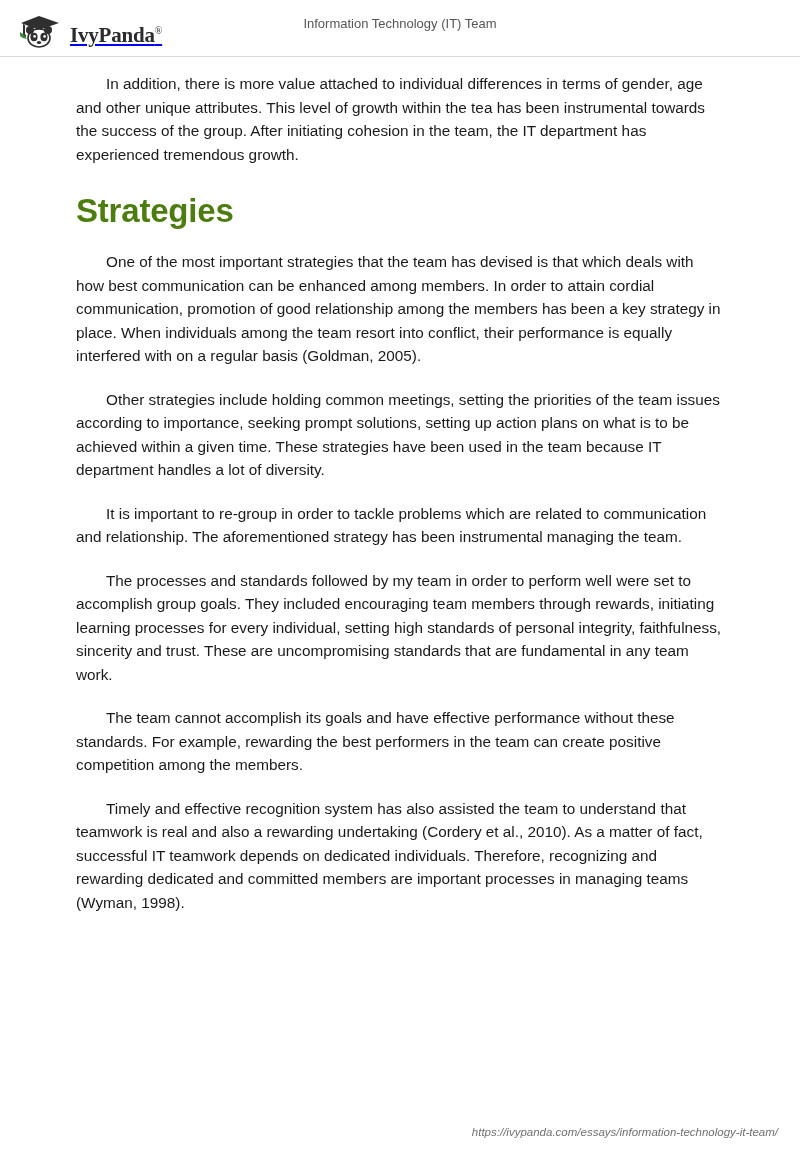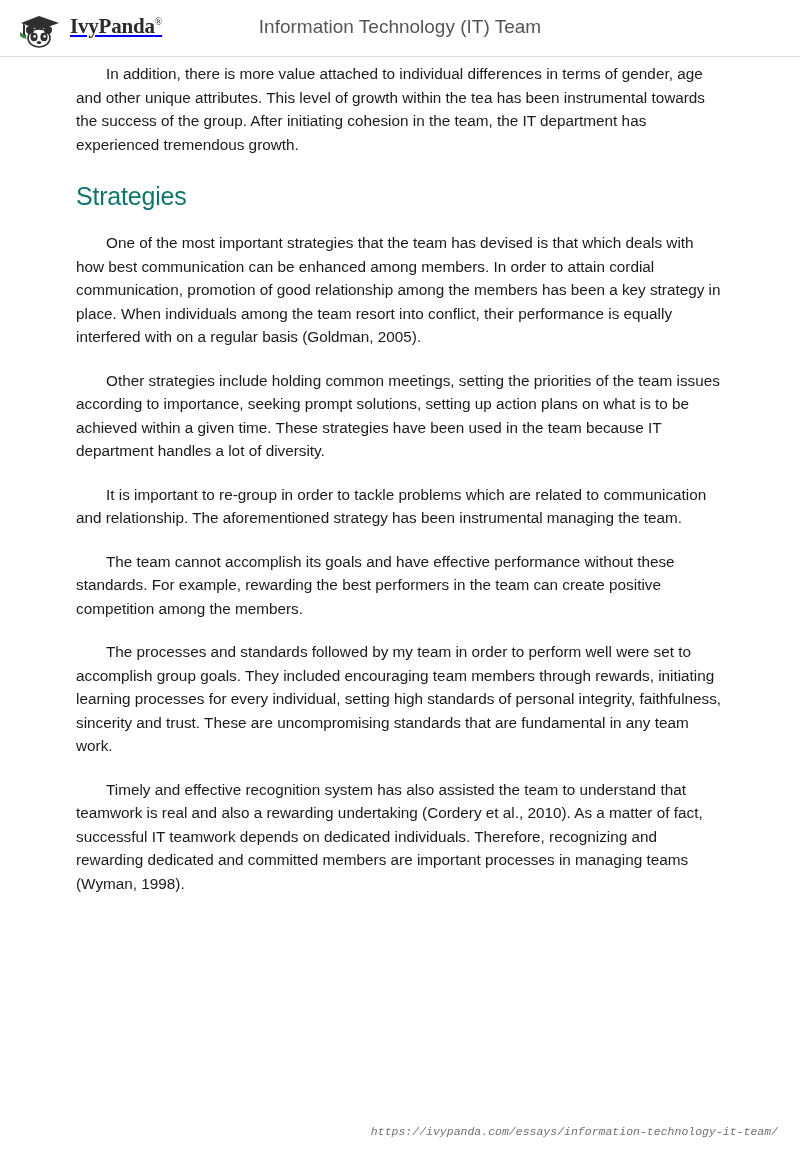--- a/index.html
+++ b/index.html
@@ -26,21 +26,21 @@
   
   .header {
     position: relative;
     height: 56px;
     display: flex;
     align-items: center;
     padding: 0 18px;
   }
   .brand {
     display: flex;
-    align-items: flex-start;
+    align-items: flex-end;
     gap: 8px;
     position: absolute;
     left: 18px;
     top: 14px;
   }
   .brand-logo {
     width: 44px;
     height: 34px;
     display: block;
   }
@@ -56,61 +56,60 @@
     font-size: 10px;
     vertical-align: super;
     font-weight: normal;
   }
   .header-title {
     position: absolute;
     left: 0;
     right: 0;
     top: 16px;
     text-align: center;
-    font-size: 19px;
+    font-size: 13px;
     color: #555555;
   }
   .header-rule {
     position: absolute;
     left: 0;
     right: 0;
     top: 56px;
     height: 1px;
     background: #d8d8d8;
   }
 
   
   .content {
-    padding: 6px 78px 0 76px;
+    padding: 16px 78px 0 76px;
   }
   p.para {
     font-size: 15.3px;
     line-height: 23.5px;
     margin: 0 0 20px 0;
     text-indent: 30px;
     text-align: left;
     color: #1a1a1a;
   }
   h2.heading {
-    font-size: 25px;
-    font-weight: normal;
+    font-size: 33px;
+    font-weight: bold;
     margin: 26px 0 20px 0;
-    color: #0f766e;
+    color: #4d7c0f;
     letter-spacing: -0.2px;
   }
 
   
   .footer {
     position: absolute;
     bottom: 22px;
     right: 22px;
     font-size: 11.5px;
     color: #707070;
     font-style: italic;
-    font-family: Liberation Mono, monospace;
   }
 </style>
 </head>
 <body>
 
 <div class="page">
 
   <div class="header">
     <a class="brand" href="#">
       <span>
@@ -139,21 +138,21 @@
 
     <p class="para">In addition, there is more value attached to individual differences in terms of gender, age and other unique attributes. This level of growth within the tea has been instrumental towards the success of the group. After initiating cohesion in the team, the IT department has experienced tremendous growth.</p>
 
     <h2 class="heading">Strategies</h2>
 
     <p class="para">One of the most important strategies that the team has devised is that which deals with how best communication can be enhanced among members. In order to attain cordial communication, promotion of good relationship among the members has been a key strategy in place. When individuals among the team resort into conflict, their performance is equally interfered with on a regular basis (Goldman, 2005).</p>
     <p class="para">Other strategies include holding common meetings, setting the priorities of the team issues according to importance, seeking prompt solutions, setting up action plans on what is to be achieved within a given time. These strategies have been used in the team because IT department handles a lot of diversity.</p>
     <p class="para">It is important to re-group in order to tackle problems which are related to communication and relationship. The aforementioned strategy has been instrumental managing the team.</p>
 
 
+    <p class="para">The processes and standards followed by my team in order to perform well were set to accomplish group goals. They included encouraging team members through rewards, initiating learning processes for every individual, setting high standards of personal integrity, faithfulness, sincerity and trust. These are uncompromising standards that are fundamental in any team work.</p>
     <p class="para">The team cannot accomplish its goals and have effective performance without these standards. For example, rewarding the best performers in the team can create positive competition among the members.</p>
-    <p class="para">The processes and standards followed by my team in order to perform well were set to accomplish group goals. They included encouraging team members through rewards, initiating learning processes for every individual, setting high standards of personal integrity, faithfulness, sincerity and trust. These are uncompromising standards that are fundamental in any team work.</p>
     <p class="para">Timely and effective recognition system has also assisted the team to understand that teamwork is real and also a rewarding undertaking (Cordery et al., 2010). As a matter of fact, successful IT teamwork depends on dedicated individuals. Therefore, recognizing and rewarding dedicated and committed members are important processes in managing teams (Wyman, 1998).</p>
 
   </div>
 
   <div class="footer">https://ivypanda.com/essays/information-technology-it-team/</div>
 
 </div>
 
 </body></html>

